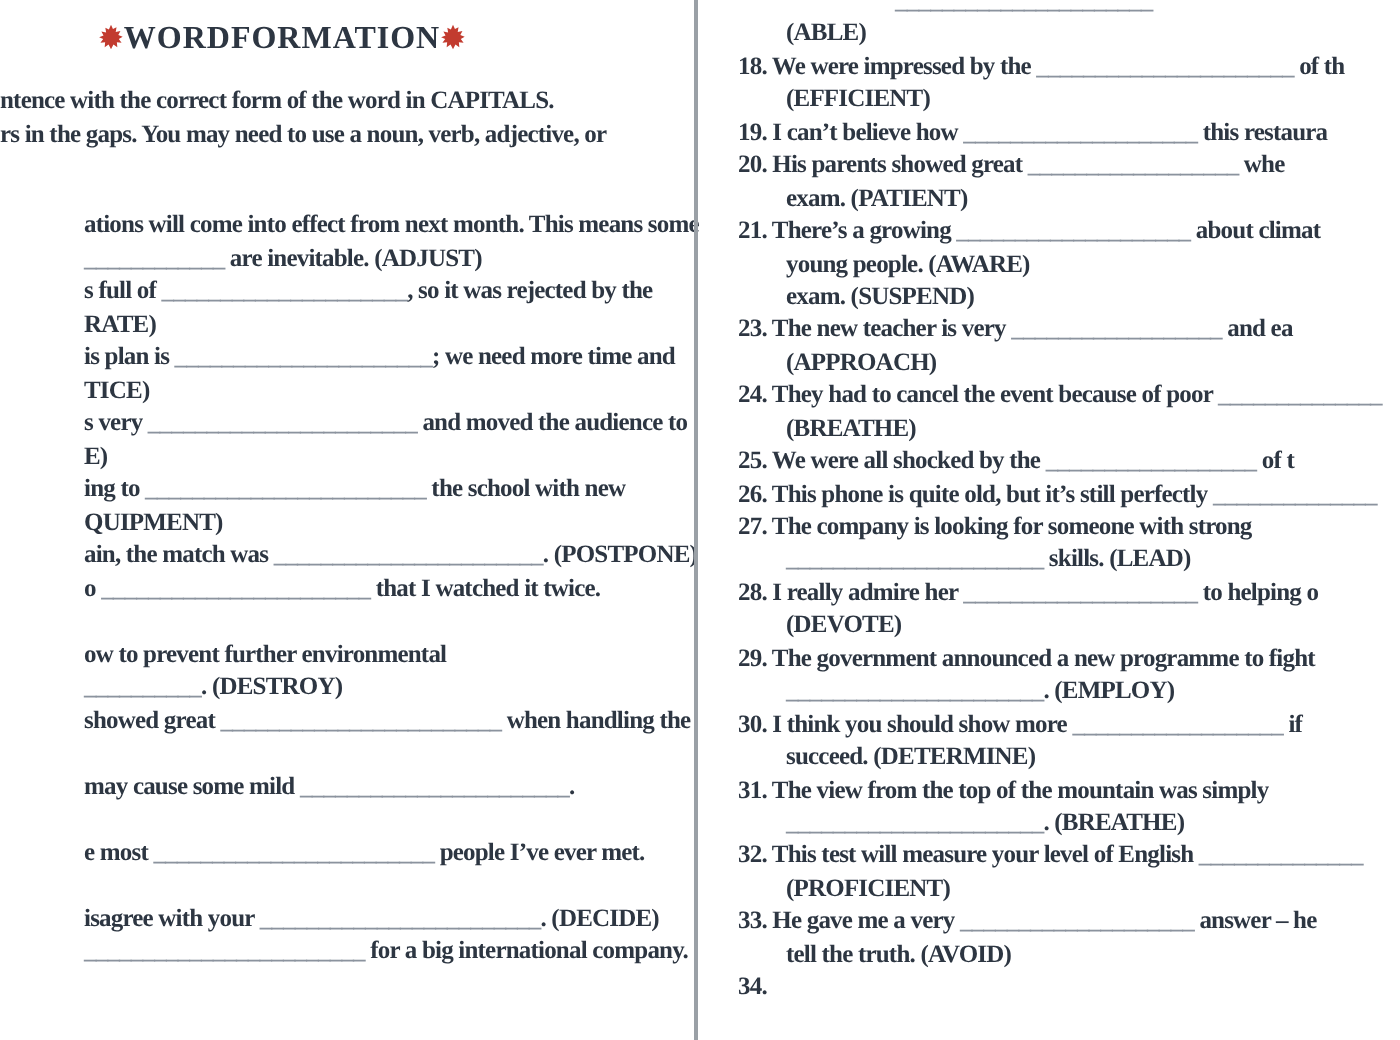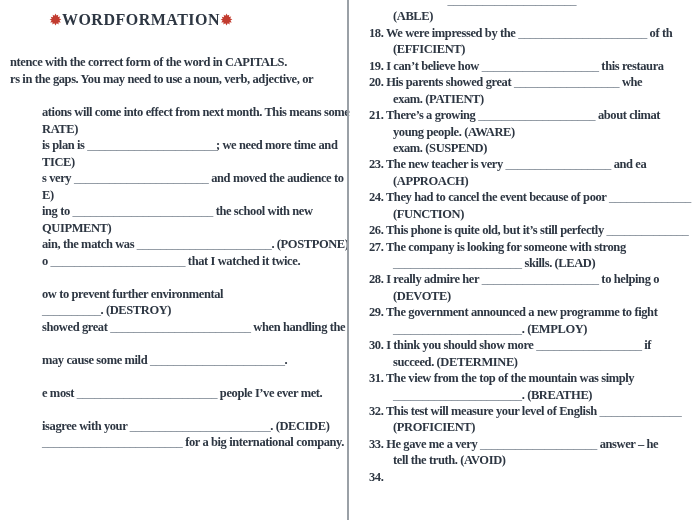--- a/index.html
+++ b/index.html
@@ -13,21 +13,21 @@
   .page{position:absolute;top:0;bottom:0;overflow:hidden;border-radius:28px;}
   .page-left{left:0;width:353px;}
   .page-right{left:349px;width:351px;}
   .divider{position:absolute;left:347px;top:0;width:2px;height:520px;background:var(--divider);}
   .title-row{
     position:absolute;top:11px;left:0;width:282px;text-align:center;
     font-size:16px;letter-spacing:.5px;white-space:pre;
   }
   .leaf{width:13px;height:13px;fill:var(--accent);vertical-align:-1px;}
   .block{position:absolute;left:0;right:0;}
-  .intro-block{top:54px;margin-left:10px;}
+  .intro-block{top:42px;}
   .left-body-block{top:104px;padding-left:42px;}
   .right-block{top:-8px;}
   .line{
     font-size:12.5px;letter-spacing:-0.4px;height:16.5px;line-height:16.5px;white-space:pre;
   }
   .page-right .line{height:16.45px;line-height:16.45px;padding-left:20px;}
   .page-right .line.cont{padding-left:44px;}
   .blank{color:var(--blank);}
 </style>
 </head>
@@ -40,20 +40,22 @@
           <path d="M8 .5l1.2 2.6 2.2-1.1-.5 2.9 2.9-.6-1.3 2.4 2.7 1.1-2.4 1.5 1.7 2.3-2.9-.3.3 3-2.4-1.7-1.5 2.9-1.5-2.9-2.4 1.7.3-3-2.9.3 1.7-2.3L.7 8.1l2.7-1.1-1.3-2.4 2.9.6-.5-2.9 2.2 1.1z"></path>
         </svg><span>WORDFORMATION</span><svg class="leaf" viewBox="0 0 16 16">
           <path d="M8 .5l1.2 2.6 2.2-1.1-.5 2.9 2.9-.6-1.3 2.4 2.7 1.1-2.4 1.5 1.7 2.3-2.9-.3.3 3-2.4-1.7-1.5 2.9-1.5-2.9-2.4 1.7.3-3-2.9.3 1.7-2.3L.7 8.1l2.7-1.1-1.3-2.4 2.9.6-.5-2.9 2.2 1.1z"></path>
         </svg></div>
     <div class="block intro-block">
         <div class="line">ntence with the correct form of the word in CAPITALS.</div>
         <div class="line">rs in the gaps. You may need to use a noun, verb, adjective, or</div>
       </div>
     <div class="block left-body-block">
         <div class="line">ations will come into effect from next month. This means some</div>
+        <div class="line"><span class="blank">____________</span> are inevitable. (ADJUST)</div>
+        <div class="line">s full of <span class="blank">_____________________</span>, so it was rejected by the</div>
         <div class="line">RATE)</div>
         <div class="line">is plan is <span class="blank">______________________</span>; we need more time and</div>
         <div class="line">TICE)</div>
         <div class="line">s very <span class="blank">_______________________</span> and moved the audience to</div>
         <div class="line">E)</div>
         <div class="line">ing to <span class="blank">________________________</span> the school with new</div>
         <div class="line">QUIPMENT)</div>
         <div class="line">ain, the match was <span class="blank">_______________________</span>. (POSTPONE)</div>
         <div class="line">o <span class="blank">_______________________</span> that I watched it twice.</div>
         <div class="line"> </div>
@@ -80,21 +82,22 @@
         <div class="line cont">(EFFICIENT)</div>
         <div class="line">19. I can’t believe how <span class="blank">____________________</span> this restaura</div>
         <div class="line">20. His parents showed great <span class="blank">__________________</span> whe</div>
         <div class="line cont">exam. (PATIENT)</div>
         <div class="line">21. There’s a growing <span class="blank">____________________</span> about climat</div>
         <div class="line cont">young people. (AWARE)</div>
         <div class="line cont">exam. (SUSPEND)</div>
         <div class="line">23. The new teacher is very <span class="blank">__________________</span> and ea</div>
         <div class="line cont">(APPROACH)</div>
         <div class="line">24. They had to cancel the event because of poor <span class="blank">______________</span></div>
-        <div class="line cont">(FUNCTION)</div>
+        <div class="line cont">(BREATHE)</div>
+        <div class="line">25. We were all shocked by the <span class="blank">__________________</span> of t</div>
         <div class="line">26. This phone is quite old, but it’s still perfectly <span class="blank">______________</span></div>
         <div class="line">27. The company is looking for someone with strong</div>
         <div class="line cont"><span class="blank">______________________</span> skills. (LEAD)</div>
         <div class="line">28. I really admire her <span class="blank">____________________</span> to helping o</div>
         <div class="line cont">(DEVOTE)</div>
         <div class="line">29. The government announced a new programme to fight</div>
         <div class="line cont"><span class="blank">______________________</span>. (EMPLOY)</div>
         <div class="line">30. I think you should show more <span class="blank">__________________</span> if</div>
         <div class="line cont">succeed. (DETERMINE)</div>
         <div class="line">31. The view from the top of the mountain was simply</div>

